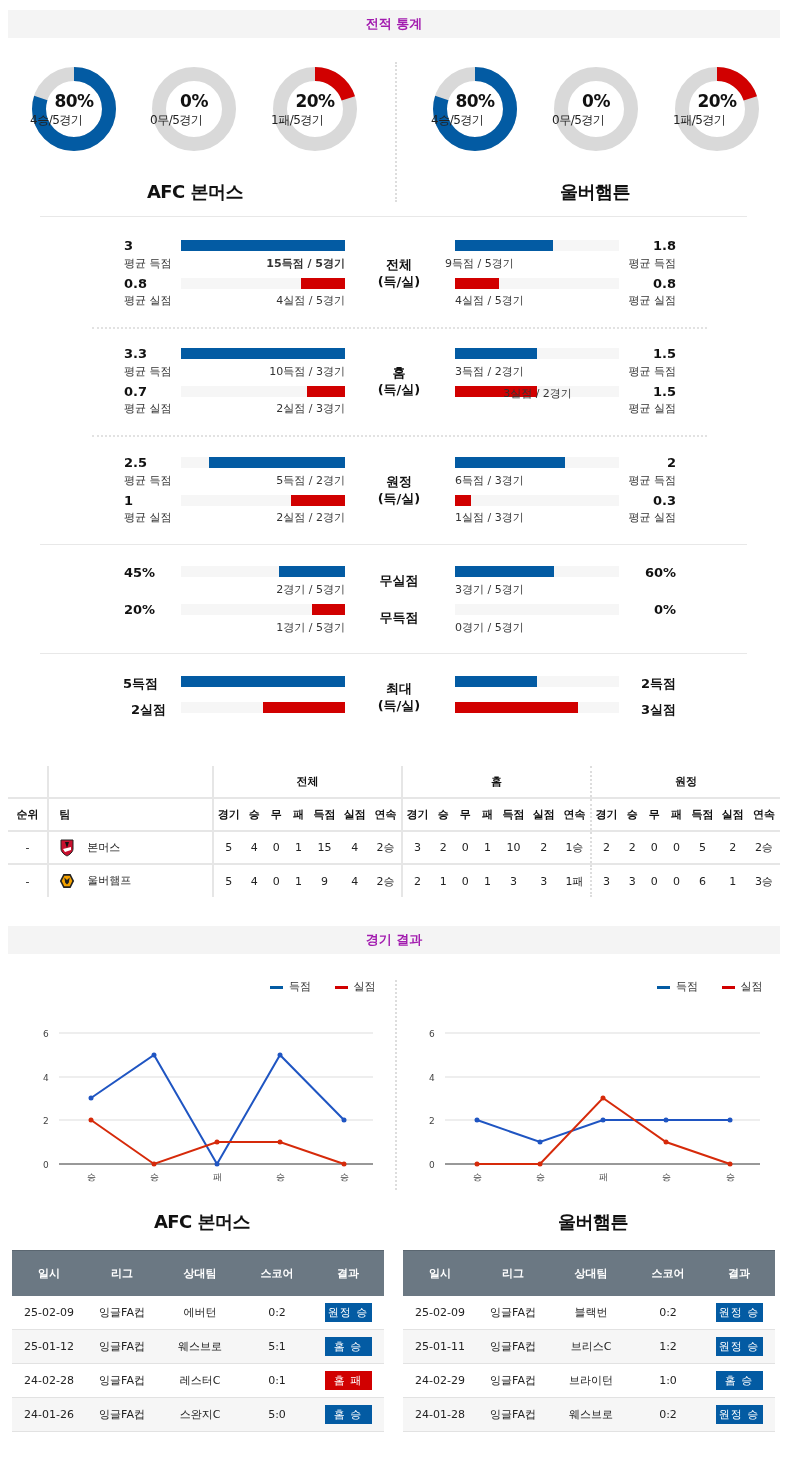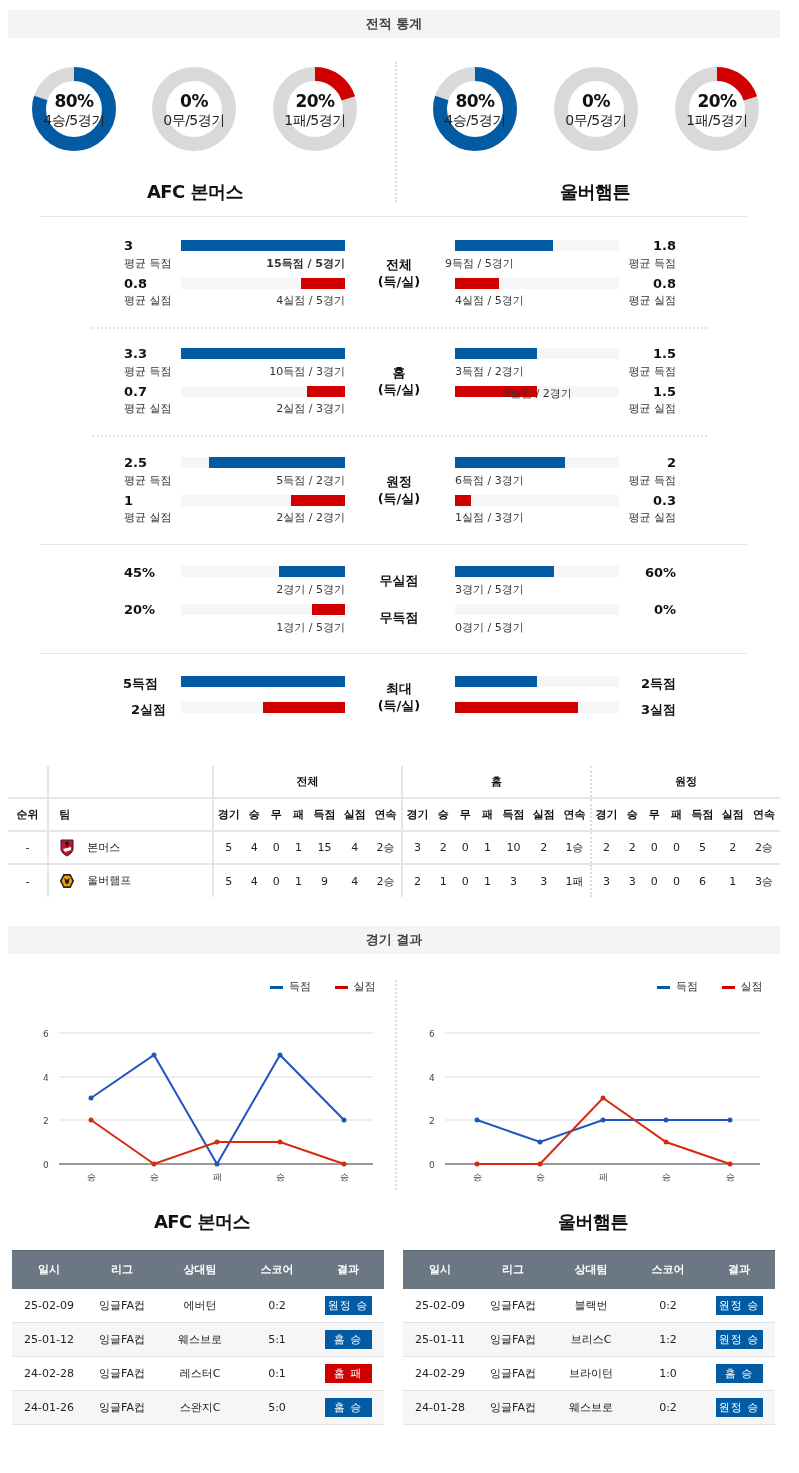--- a/index.html
+++ b/index.html
@@ -1,24 +1,24 @@
 <!DOCTYPE html>
 <html><head>
 <meta charset="utf-8">
 <style>
   * { box-sizing: border-box; margin: 0; padding: 0; }
   body { width: 799px; height: 1473px; background: #fff; font-family: "DejaVu Sans", "Liberation Sans", sans-serif; color: #222; position: relative; overflow: hidden; }
   .abs { position: absolute; }
-  .section-bar { position: absolute; left: 8px; width: 772px; height: 28px; background: #f4f4f4; text-align: center; font-size: 13px; font-weight: bold; line-height: 28px; color: #404040; }
+  .section-bar { position: absolute; left: 8px; width: 772px; height: 28px; background: #f4f4f4; text-align: center; font-size: 13px; font-weight: bold; line-height: 28px; color: #a21caf; }
 
   
   .donut { position: absolute; width: 88px; height: 88px; }
   .donut svg { width: 88px; height: 88px; }
   .donut .pct { position: absolute; left: 0; width: 88px; top: 26px; text-align: center; font-size: 17px; font-weight: bold; color: #111; letter-spacing: -0.5px; }
-  .donut .sub { position: absolute; left: 0; width: 88px; top: 47px; text-align: center; font-size: 14px; color: #222; letter-spacing: -0.5px; }
+  .donut .sub { position: absolute; left: 0; width: 88px; top: 47px; text-align: left; font-size: 12px; color: #222; letter-spacing: -0.5px; }
   .team-title { position: absolute; width: 250px; text-align: center; font-size: 18px; font-weight: bold; color: #111; letter-spacing: -0.5px; }
 
   .vdiv { position: absolute; width: 0; border-left: 2px dotted #ddd; }
 
   
   .hline-dot { position: absolute; left: 92px; width: 615px; border-top: 2px dotted #e2e2e2; height: 0; }
   .hline-solid { position: absolute; left: 40px; width: 707px; border-top: 1px solid #e8e8e8; height: 0; }
   .bar-bg { position: absolute; height: 11px; background: #f6f6f6; }
   .bar-fill { position: absolute; top: 0; height: 11px; }
   .blue { background: #035ba3; }
@@ -43,21 +43,21 @@
   .logo { display: inline-block; width: 16px; height: 18px; vertical-align: middle; margin-right: 12px; }
 
   
   .legend { position: absolute; font-size: 11px; color: #333; }
   .legend .sw { display: inline-block; width: 13px; height: 3px; vertical-align: middle; margin: 0 6px 0 0; }
   .legend .item { margin-left: 20px; }
 
   
   .res-title { position: absolute; width: 380px; text-align: center; font-size: 18px; font-weight: bold; color: #111; letter-spacing: -0.5px; }
   .res { position: absolute; width: 372px; font-size: 11px; }
-  .res th { background: #6b7883; color: #fff; height: 38px; font-weight: bold; font-size: 11px; border-top: 1px solid #5a6670; }
+  .res th { background: #6b7883; color: #fff; height: 45px; font-weight: bold; font-size: 11px; border-top: 1px solid #5a6670; }
   .res td { height: 34px; text-align: center; border-bottom: 1px solid #e2e2e2; color: #222; }
   .res tbody tr:nth-child(even) td { background: #f6f6f6; }
   .badge { display: inline-block; width: 47px; height: 19px; line-height: 19px; color: #fff; font-size: 11px; text-align: center; letter-spacing: 1px; }
   .badge.win { background: #035ba3; }
   .badge.loss { background: #d10000; }
 </style>
 </head>
 <body>
 
 <div class="section-bar" style="top:10px;">전적 통계</div>

